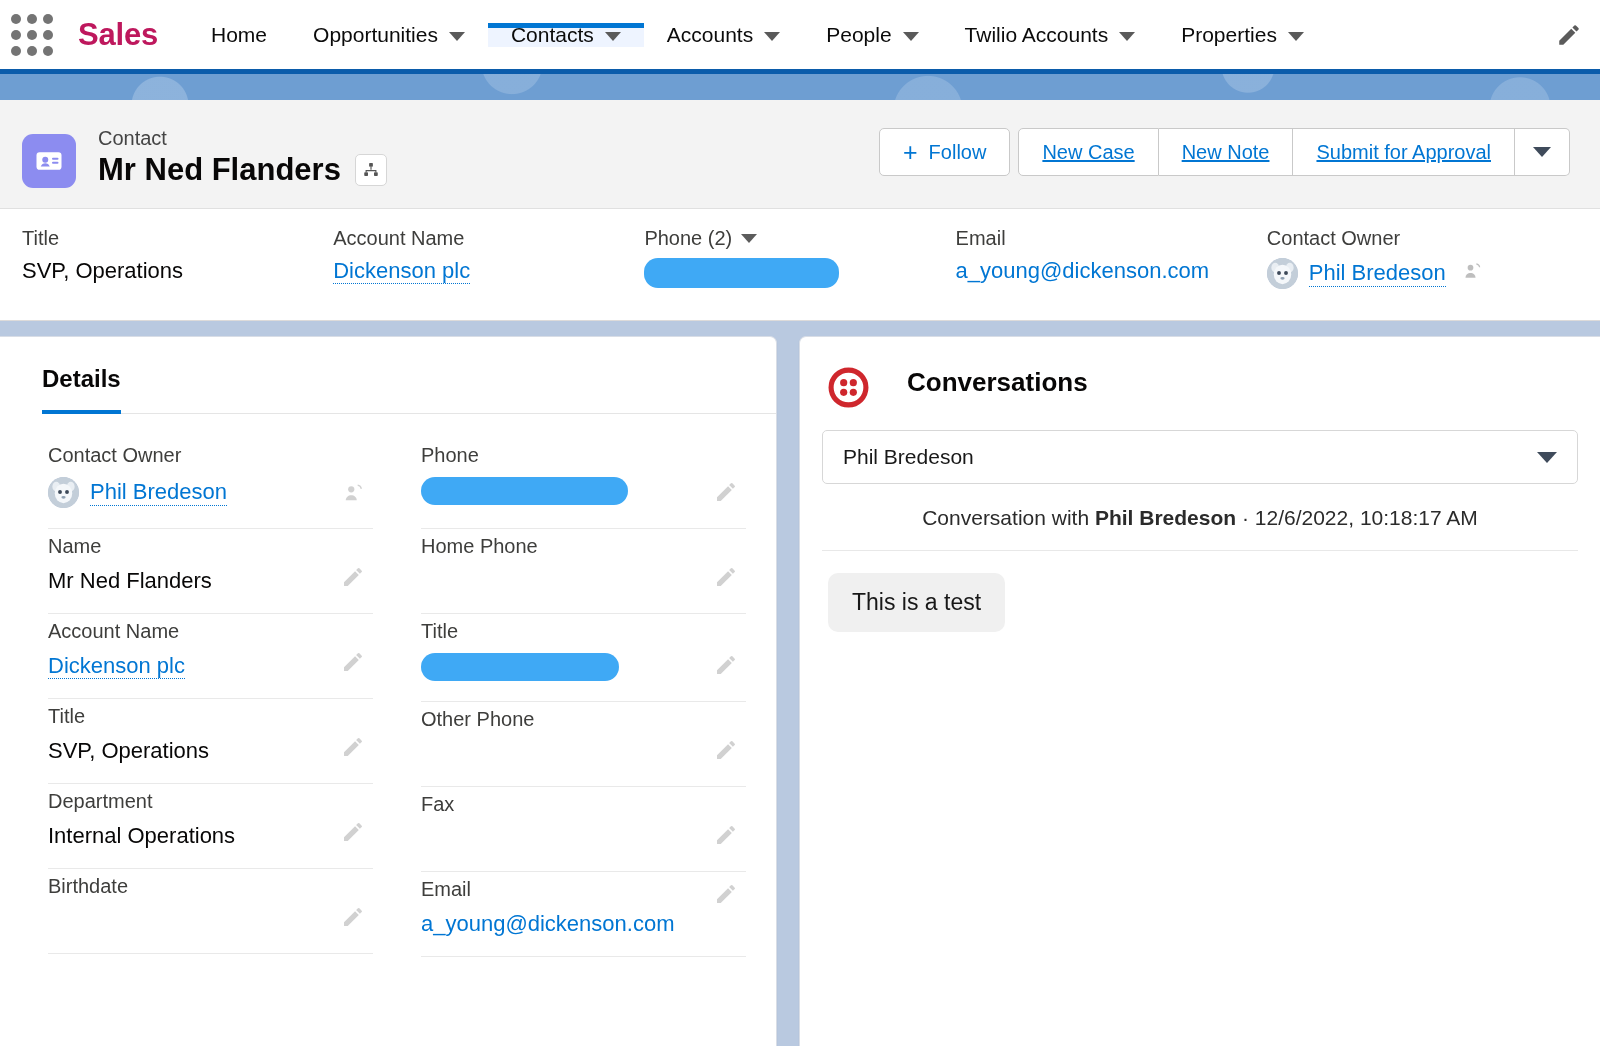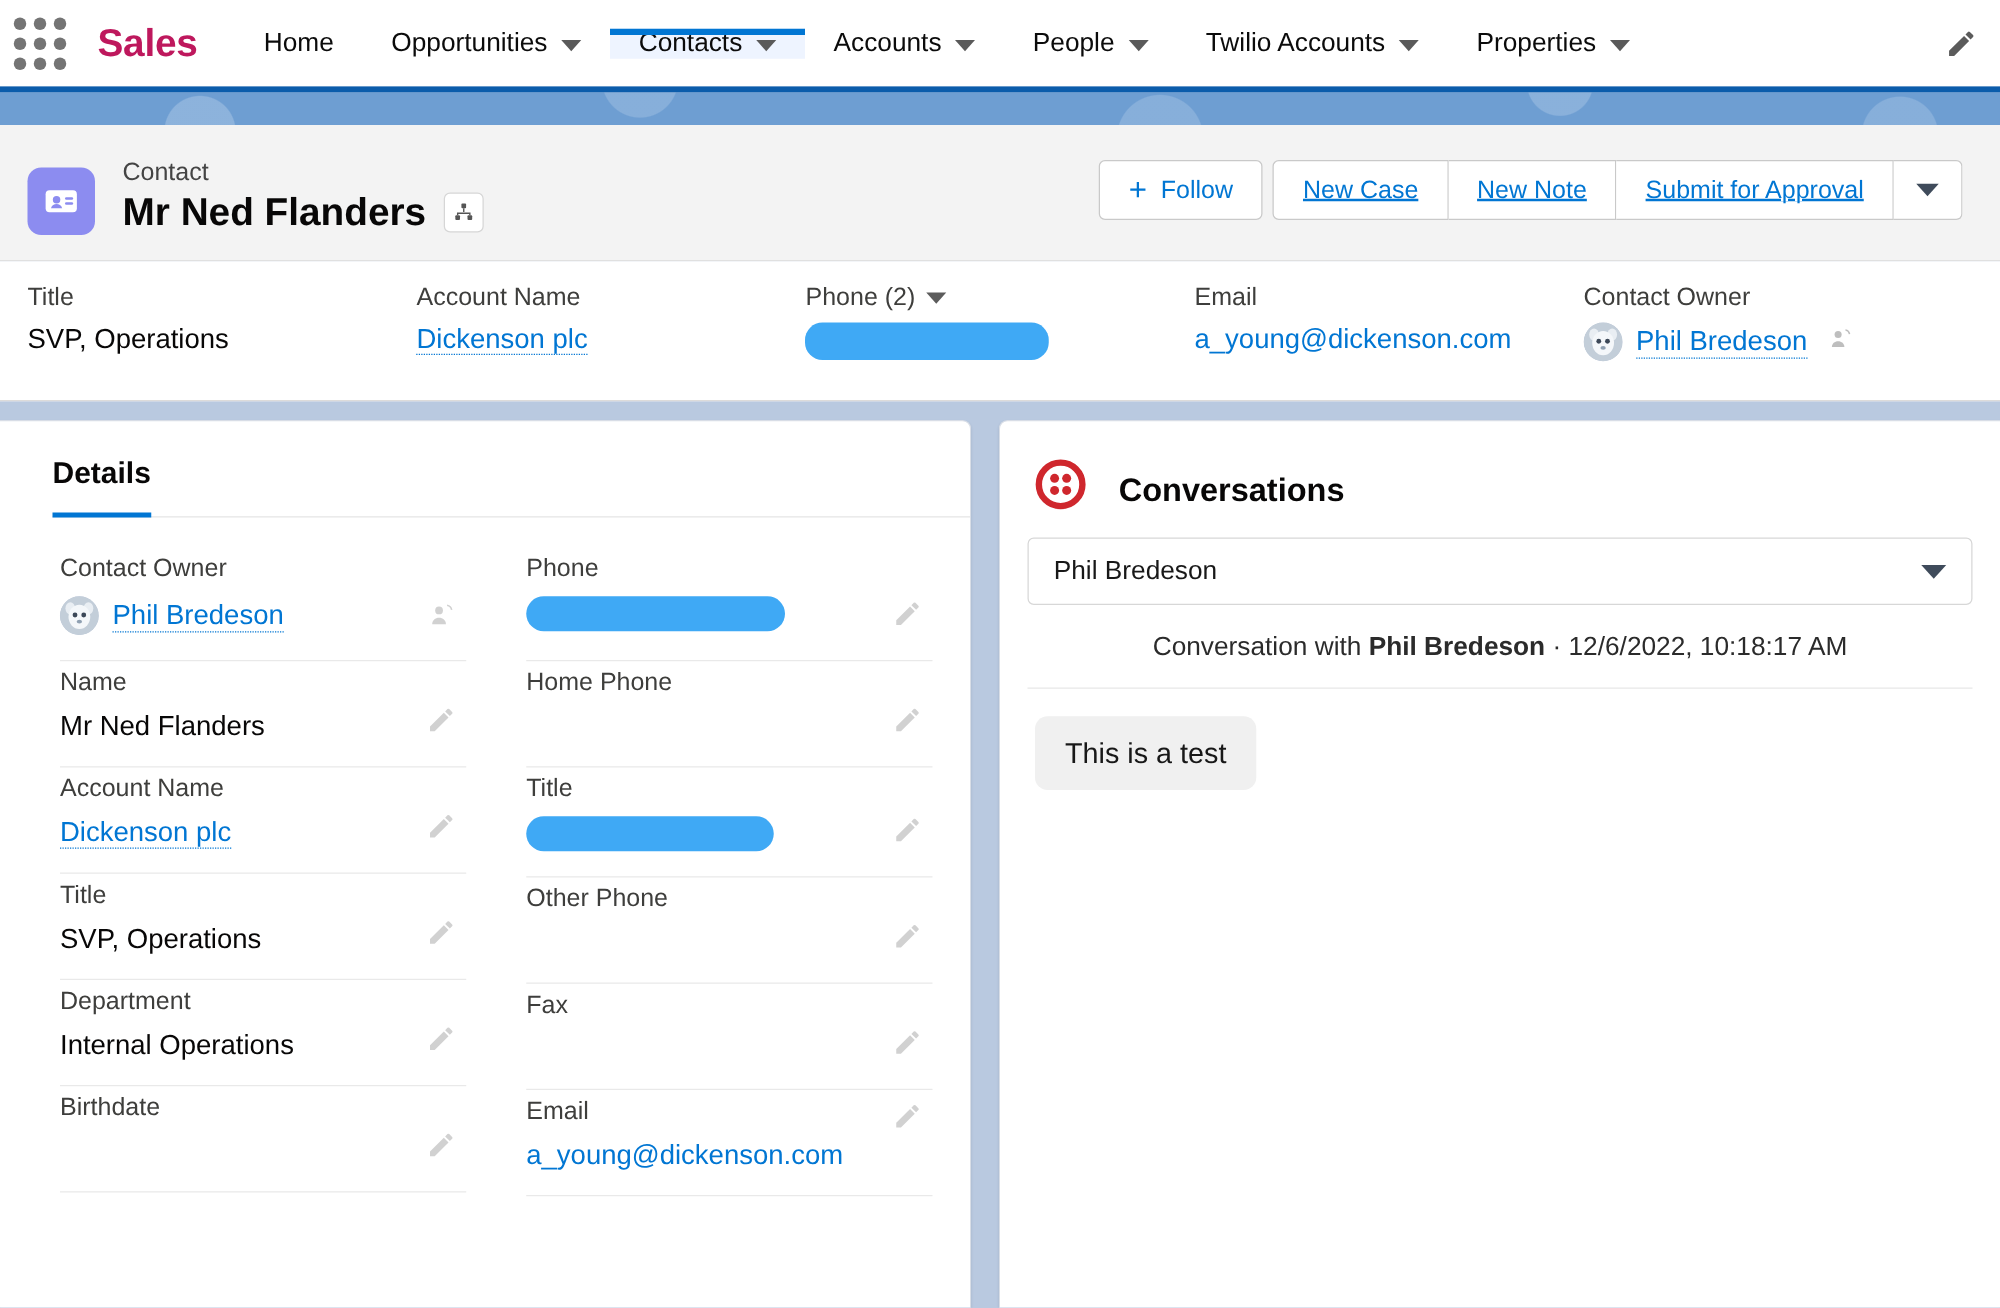--- a/index.html
+++ b/index.html
@@ -211,21 +211,21 @@
   .f-value { font-size: 22px; color: #080707; padding-right: 50px; min-height: 28px; line-height: 1.2; }
   .f-value a { color: #0176d3; text-decoration: none; border-bottom: 1px dotted #0176d3; }
   .pencil {
     position: absolute; right: 8px; bottom: 20px;
     opacity: .45;
   }
   .f-owner { display: flex; align-items: center; gap: 11px; }
 
   
   .conv-head {
-    display: flex; align-items: flex-end; gap: 26px;
+    display: flex; align-items: flex-start; gap: 38px;
     padding: 30px 30px 22px 28px;
   }
   .twilio-logo { width: 41px; height: 41px; flex-shrink: 0; }
   .conv-title { font-size: 26px; font-weight: bold; color: #080707; }
 
   .conv-select {
     margin: 0 22px;
     height: 54px;
     border: 1px solid #d7d7d7;
     border-radius: 5px;

